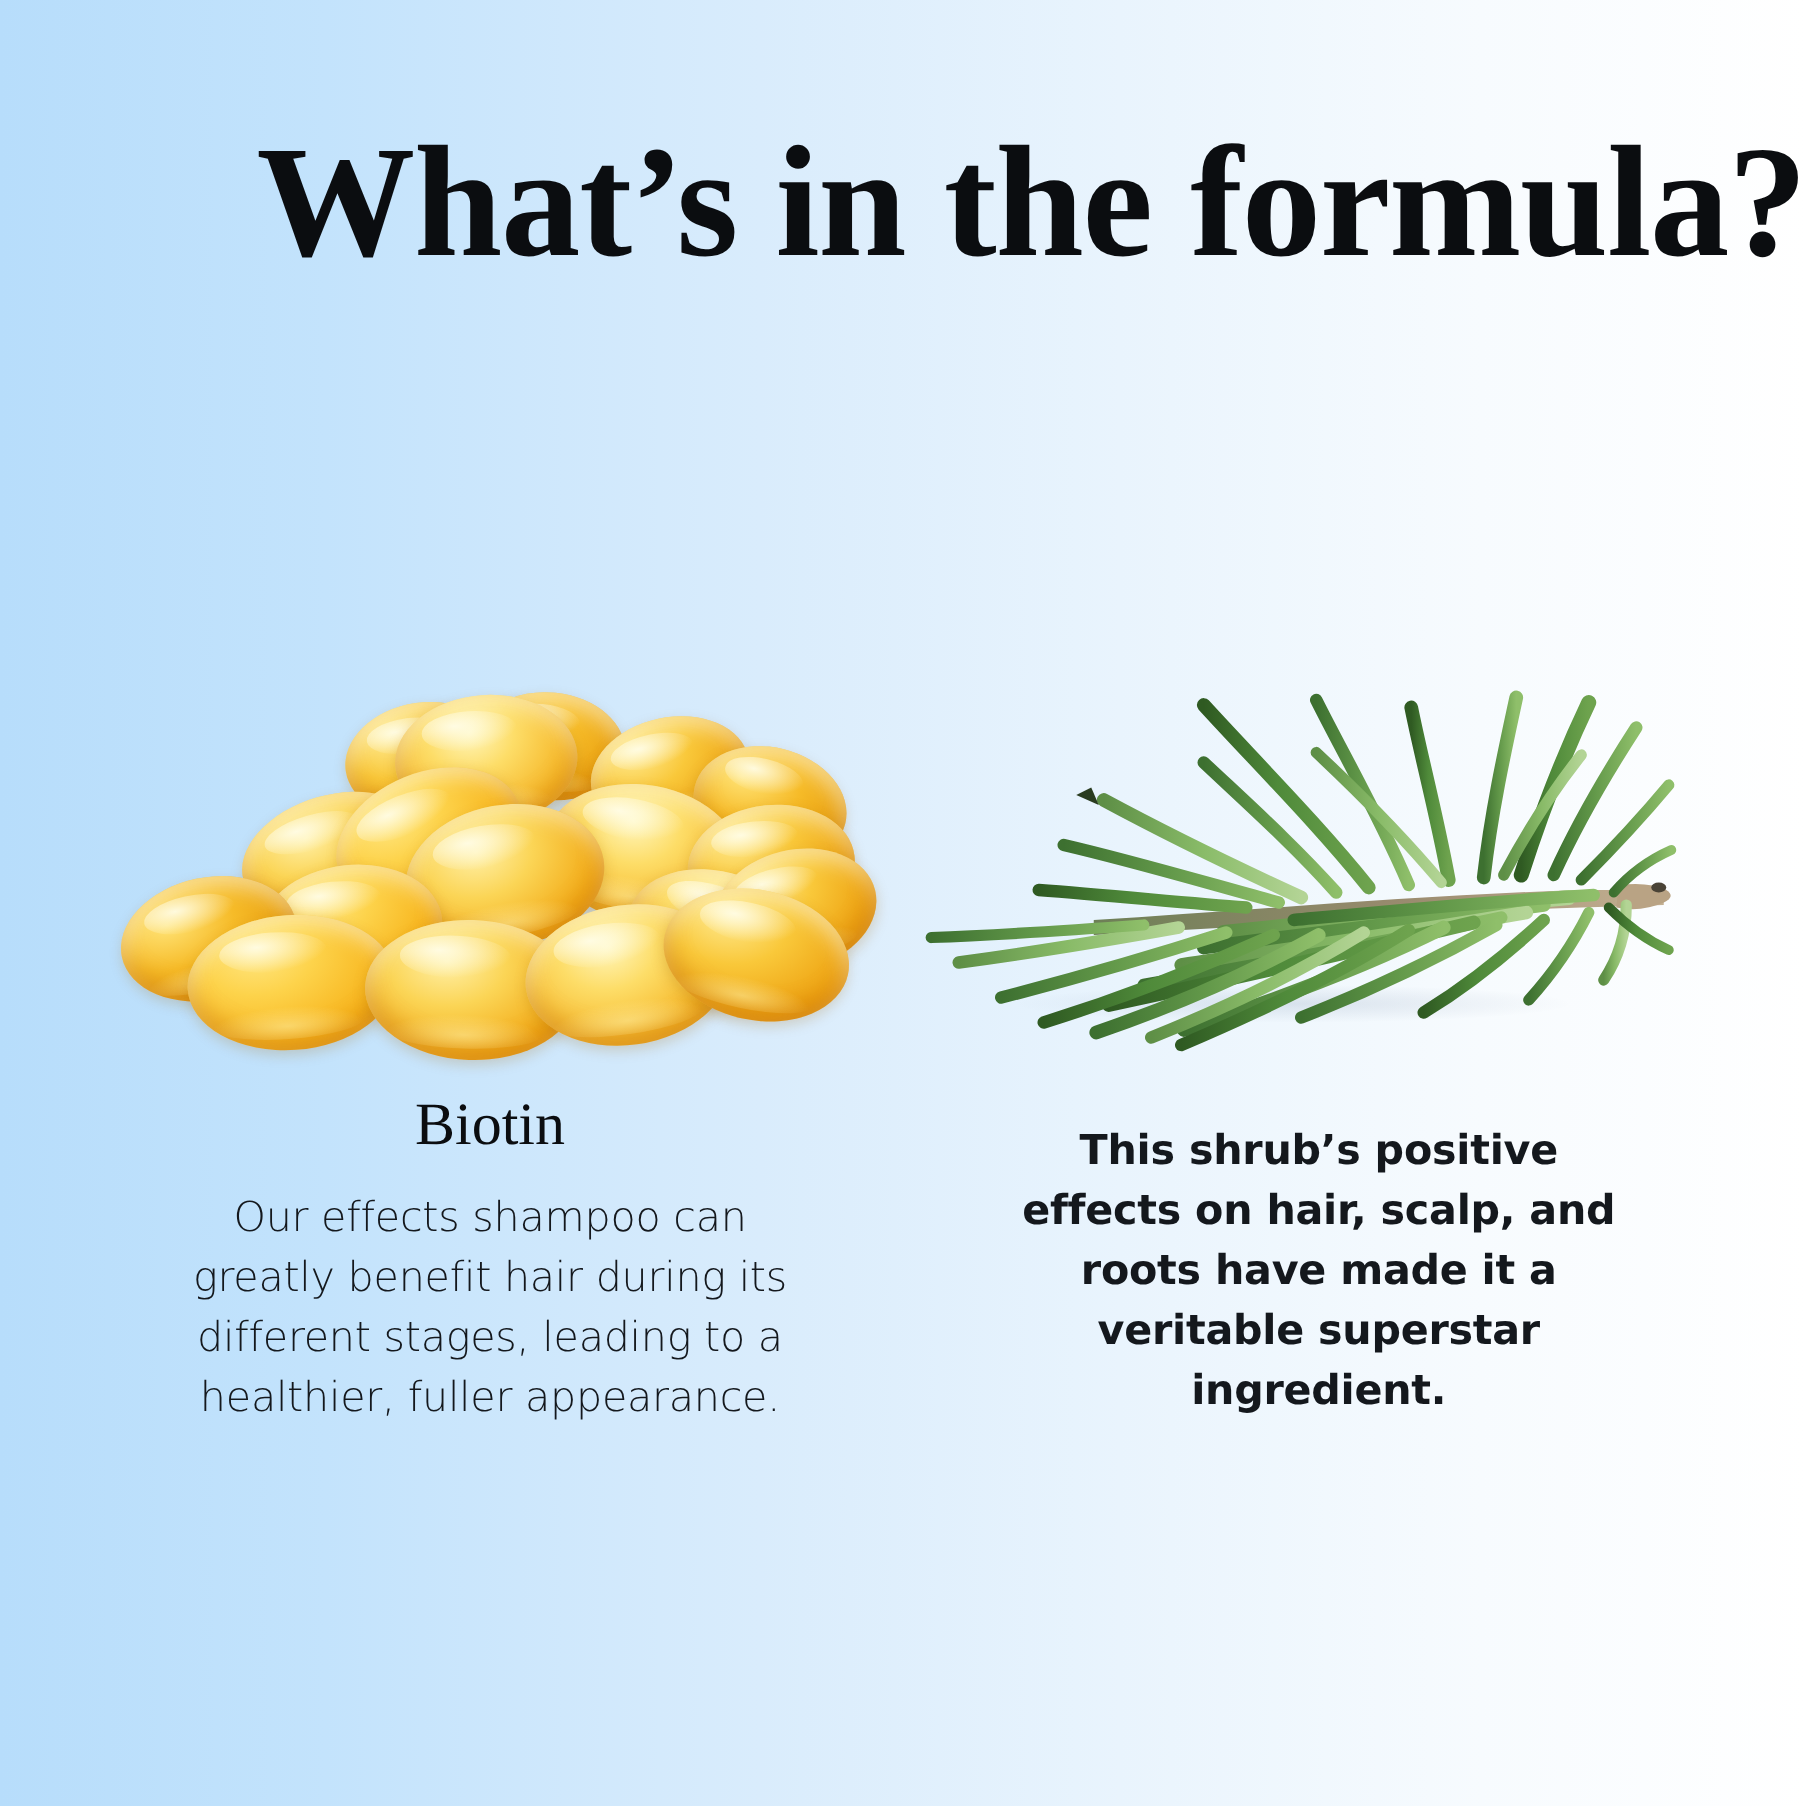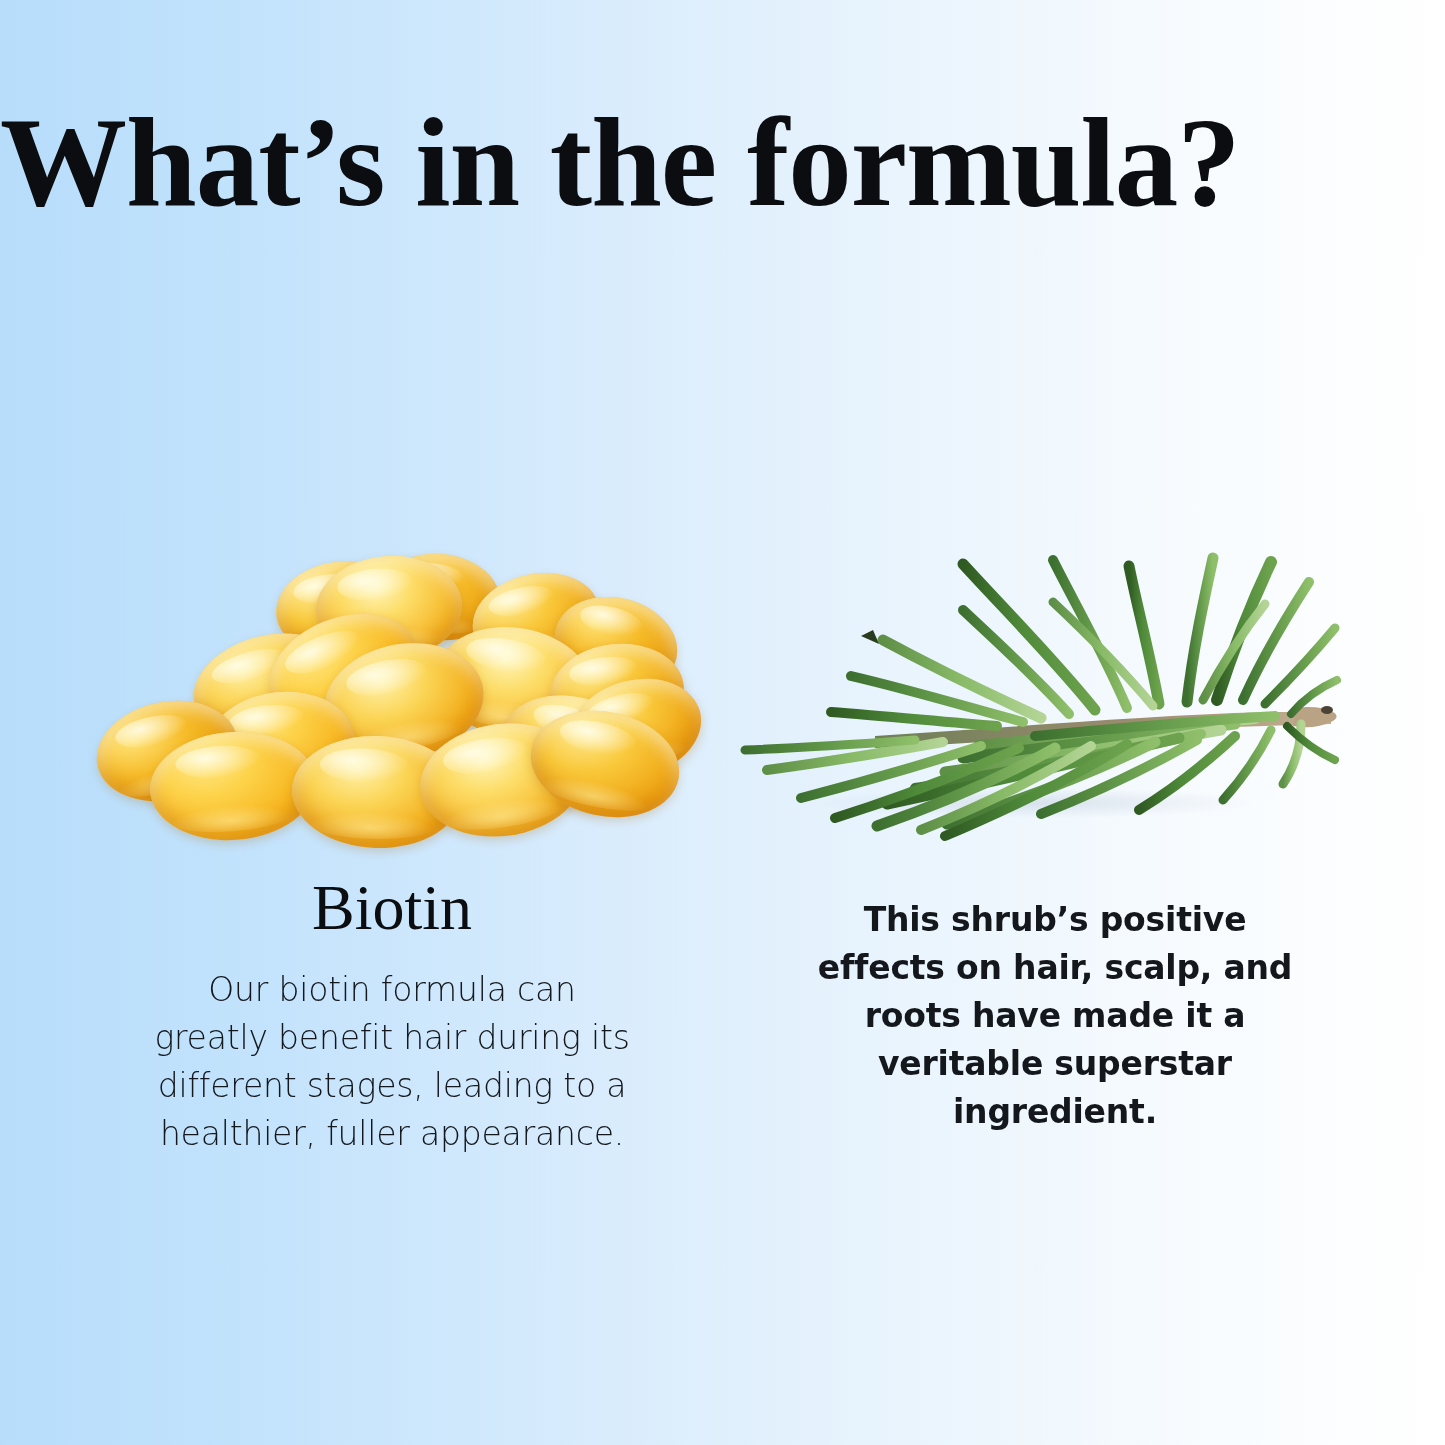--- a/index.html
+++ b/index.html
@@ -26,21 +26,21 @@
         #ffffff 100%);
     overflow: hidden;
   }
 
   
   #headline {
     position: absolute;
     top: 96px;
     left: 0;
     width: 1445px;
-    text-align: left;
+    text-align: right;
     font-family: "Liberation Serif", "DejaVu Serif", serif;
     font-weight: 700;
     font-size: 127px;
     line-height: 1.05;
     letter-spacing: -1px;
     color: #0b0d10;
     white-space: nowrap;
   }
 
   
@@ -57,21 +57,21 @@
     position: relative;
     width: 660px;
     height: 370px;
   }
 
   .ingredient-title {
     margin-top: 6px;
     text-align: center;
     font-family: "Liberation Serif", "DejaVu Serif", serif;
     font-weight: 400;
-    font-size: 64px;
+    font-size: 48px;
     line-height: 1;
     letter-spacing: 0px;
     color: #0b0d10;
   }
 
   .ingredient-desc {
     margin: 26px auto 0 auto;
     width: 482px;
     text-align: center;
     font-family: "DejaVu Sans", "Liberation Sans", sans-serif;
@@ -184,21 +184,21 @@
 
         <div class="cap c-a" style="left:70px;  top:180px; width:166px; height:108px; transform:rotate(-4deg);"></div>
         <div class="cap c-b" style="left:212px; top:184px; width:170px; height:112px; transform:rotate(2deg);"></div>
         <div class="cap c-d" style="left:340px; top:172px; width:164px; height:112px; transform:rotate(-8deg);"></div>
         <div class="cap c-c" style="left:450px; top:160px; width:150px; height:104px; transform:rotate(12deg);"></div>
       </div>
     </div>
 
     <div class="ingredient-title">Biotin</div>
 
-    <div class="ingredient-desc">Our biotin formula can greatly benefit hair during its different stages, leading to a healthier, fuller appearance.</div>
+    <div class="ingredient-desc">Our effects shampoo can greatly benefit hair during its different stages, leading to a healthier, fuller appearance.</div>
   </div>
 
   <div class="column" id="column-rosemary">
 
     <div class="art-stage">
       <div id="rosemary-shadow"></div>
       <div id="rosemary-sprig">
         <svg viewBox="0 0 640 360" width="640" height="360" xmlns="http://www.w3.org/2000/svg" aria-hidden="true">
           <defs>
             <linearGradient id="leafDark" x1="0" y1="0" x2="1" y2="0">

